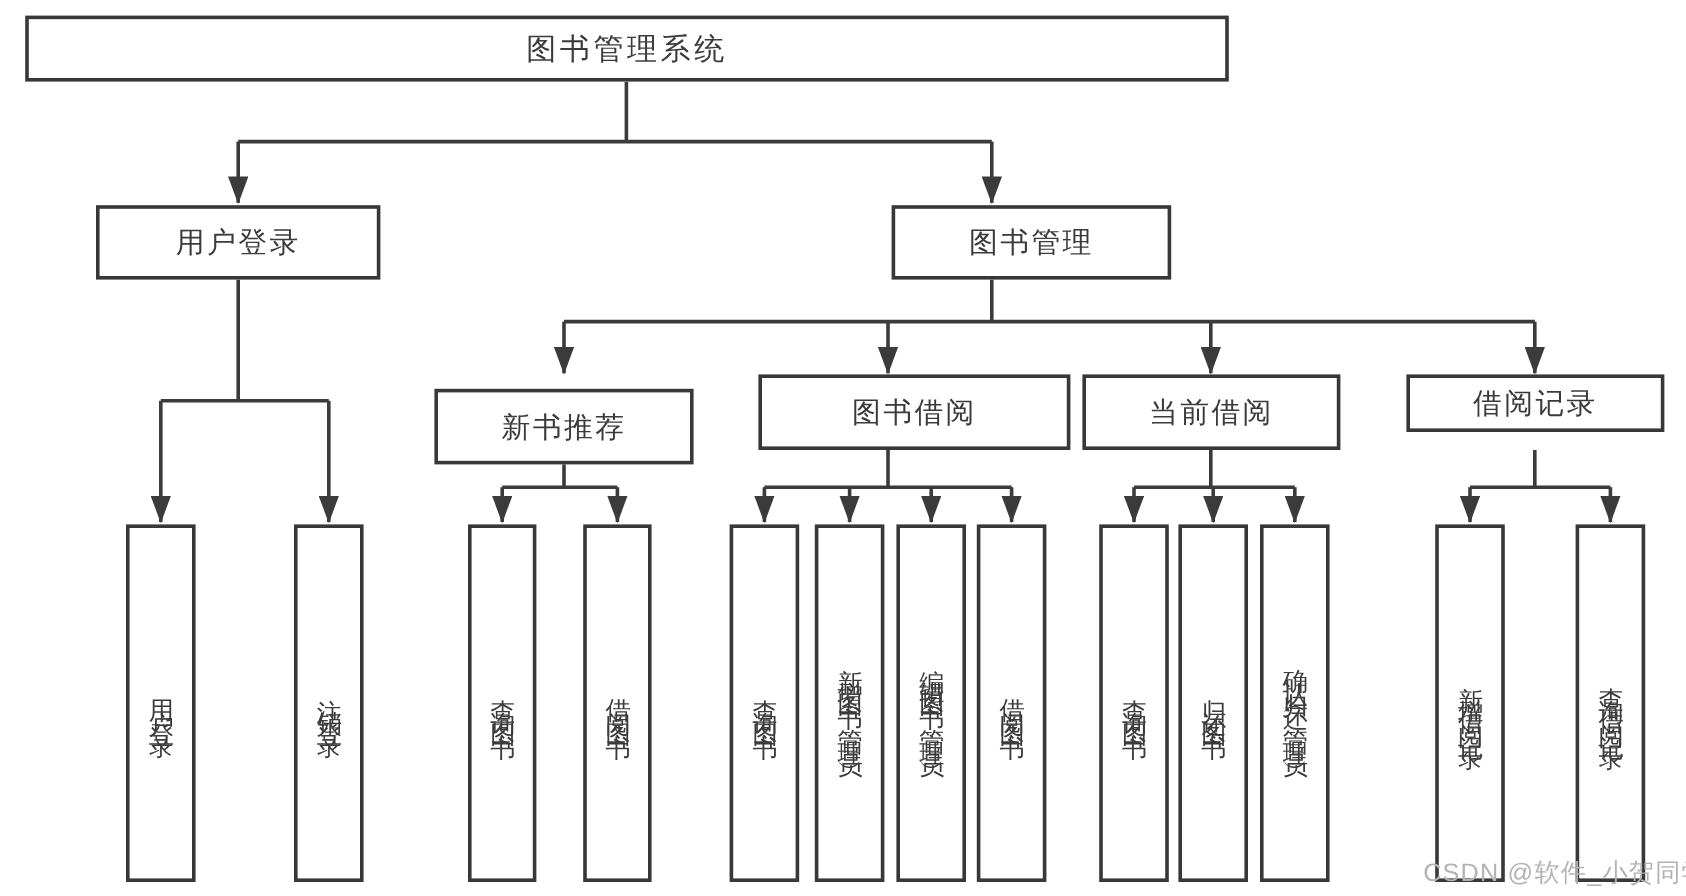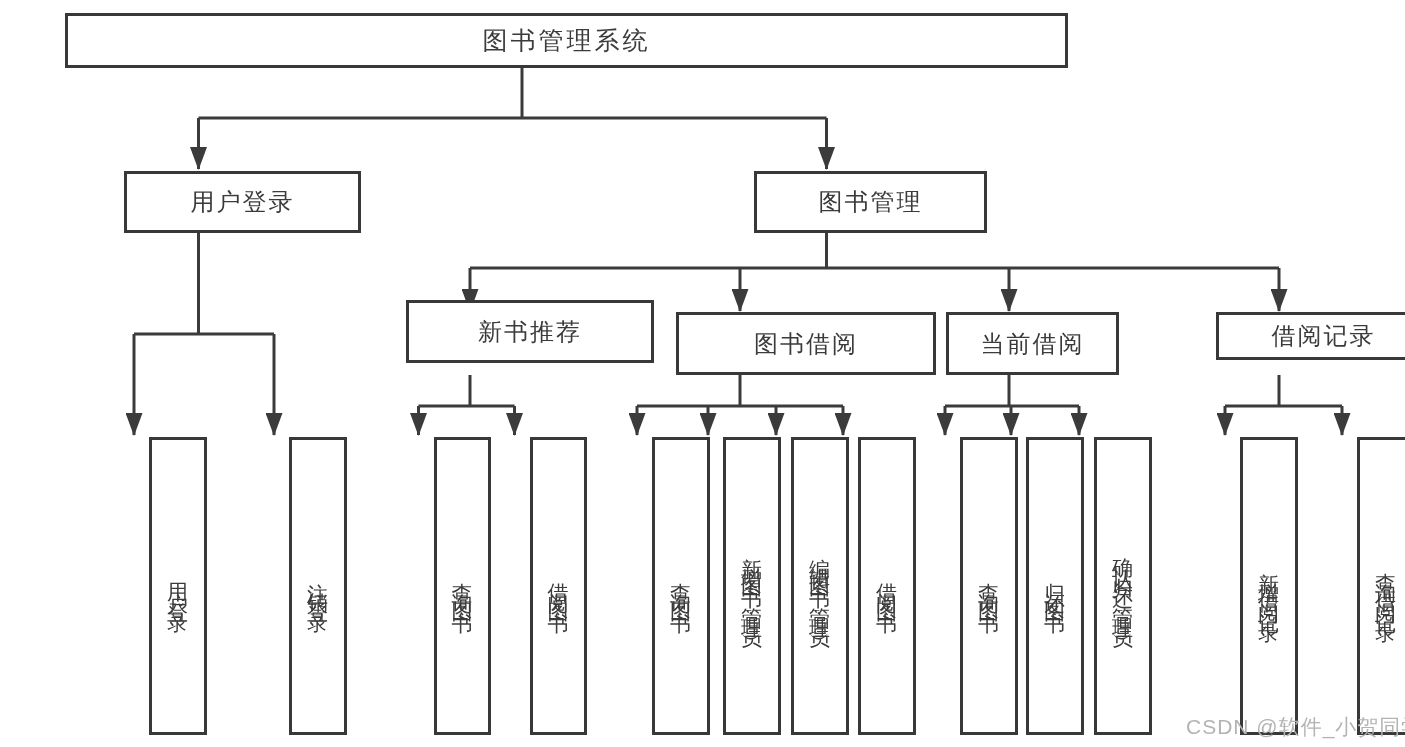--- a/index.html
+++ b/index.html
@@ -9,21 +9,20 @@
   .box{
     position:absolute;
     border:3px solid #383838;
     background:#ffffff;
     box-sizing:border-box;
     display:flex;
     align-items:center;
     justify-content:center;
     color:#3b3b3b;
     z-index:2;
-    margin-left:44px;
   }
   .hlabel{
     font-size:24px;
     letter-spacing:2px;
     white-space:nowrap;
   }
   .root .hlabel{font-size:25px;letter-spacing:3px;}
   .vbox{background:transparent;}
   .vlabel{
     writing-mode:vertical-rl;
@@ -102,31 +101,31 @@
     </g>
   </svg>
 
   <div class="box root" style="left:21px;top:13px;width:1003px;height:55px;">
     <span class="hlabel">图书管理系统</span>
   </div>
 
   <div class="box" style="left:80px;top:171px;width:237px;height:62px;">
     <span class="hlabel">用户登录</span>
   </div>
-  <div class="box" style="left:710px;top:171px;width:233px;height:62px;">
+  <div class="box" style="left:743px;top:171px;width:233px;height:62px;">
     <span class="hlabel">图书管理</span>
   </div>
 
-  <div class="box" style="left:362px;top:300px;width:248px;height:63px;">
+  <div class="box" style="left:362px;top:324px;width:216px;height:63px;">
     <span class="hlabel">新书推荐</span>
   </div>
   <div class="box" style="left:632px;top:312px;width:260px;height:63px;">
     <span class="hlabel">图书借阅</span>
   </div>
-  <div class="box" style="left:902px;top:312px;width:173px;height:63px;">
+  <div class="box" style="left:902px;top:312px;width:215px;height:63px;">
     <span class="hlabel">当前借阅</span>
   </div>
   <div class="box" style="left:1172px;top:312px;width:215px;height:48px;">
     <span class="hlabel">借阅记录</span>
   </div>
 
   <div class="box vbox" style="left:105px;top:437px;width:58px;height:298px;">
     <span class="vlabel">用户登录</span>
   </div>
   <div class="box vbox" style="left:245px;top:437px;width:58px;height:298px;">

